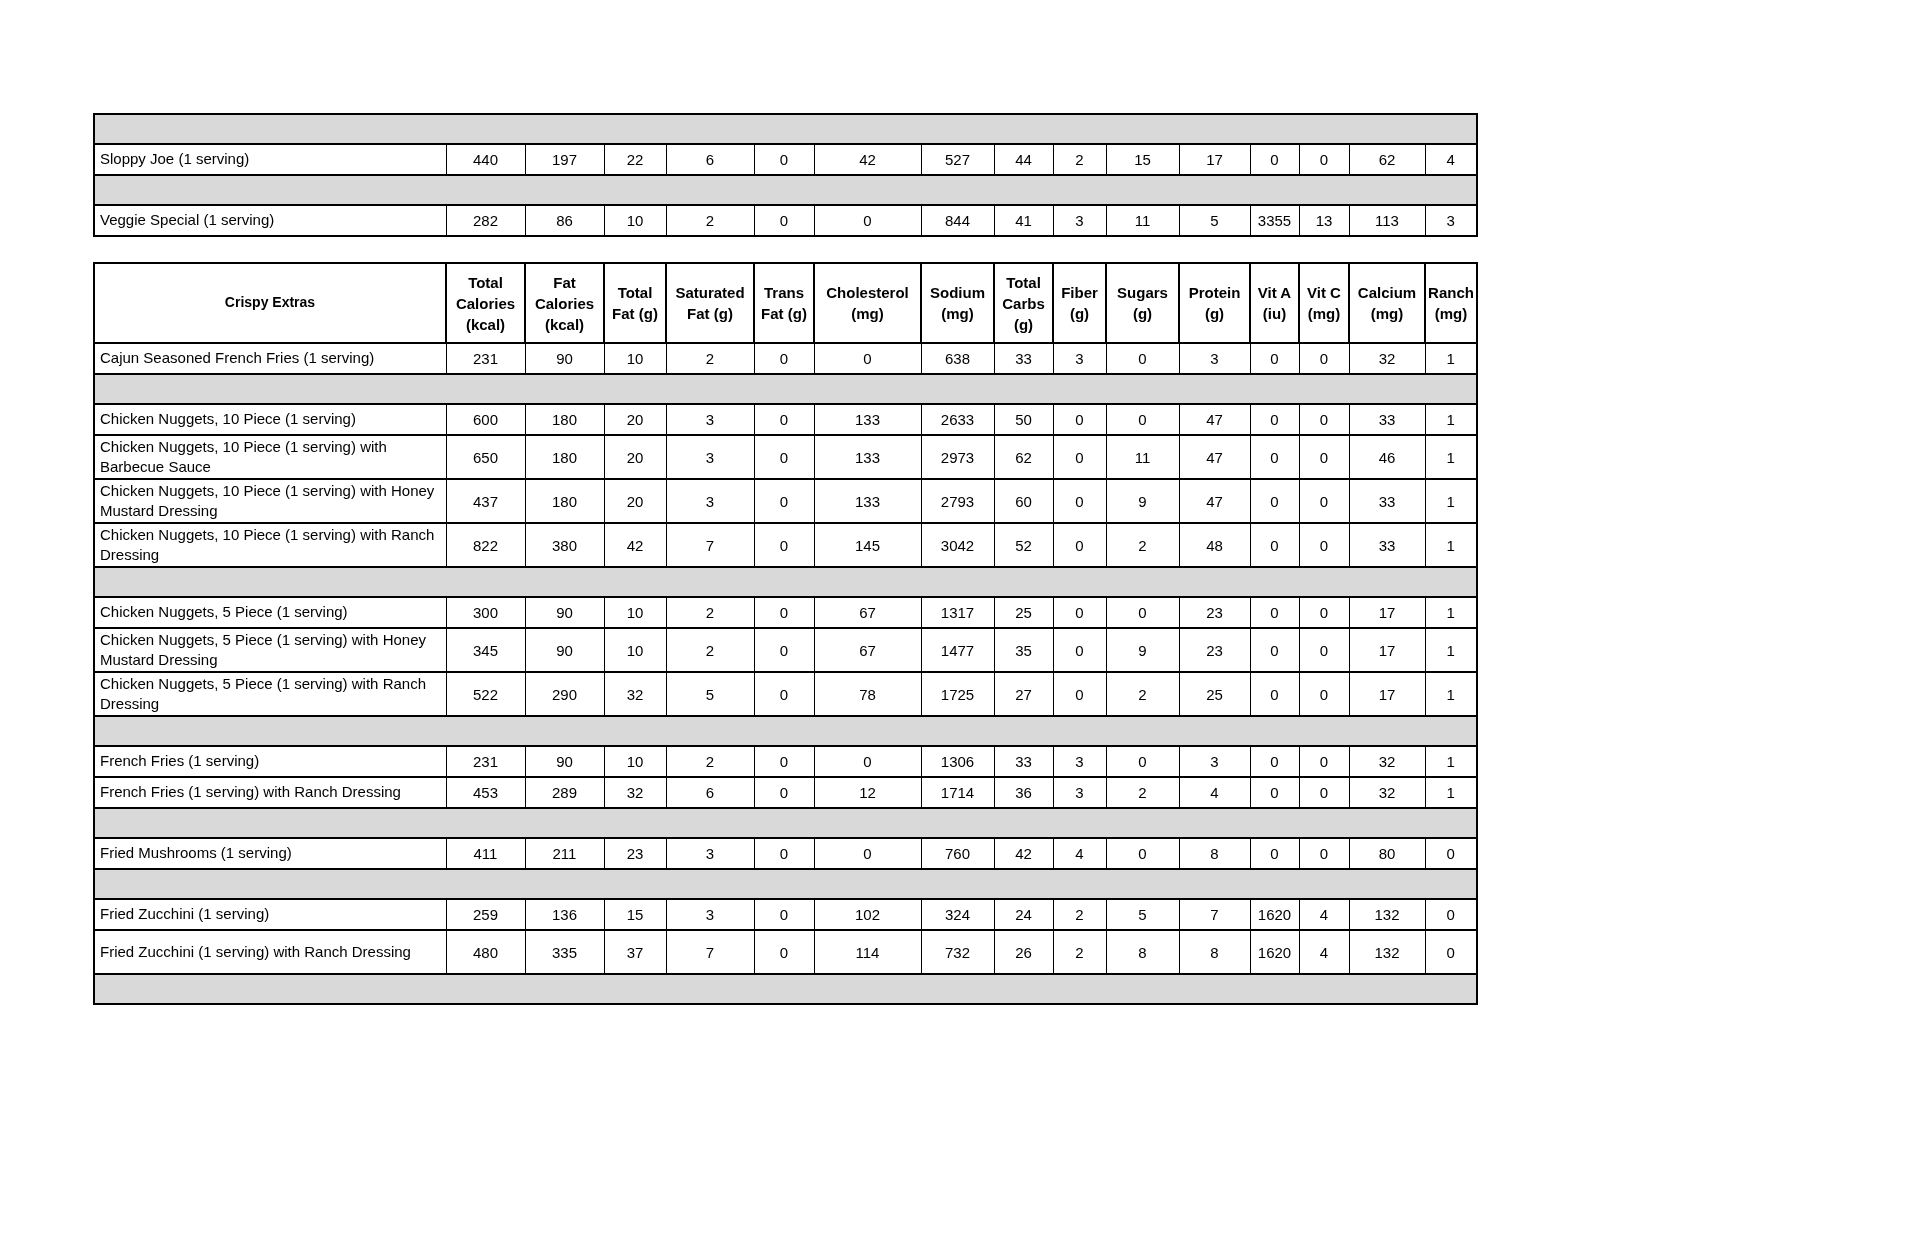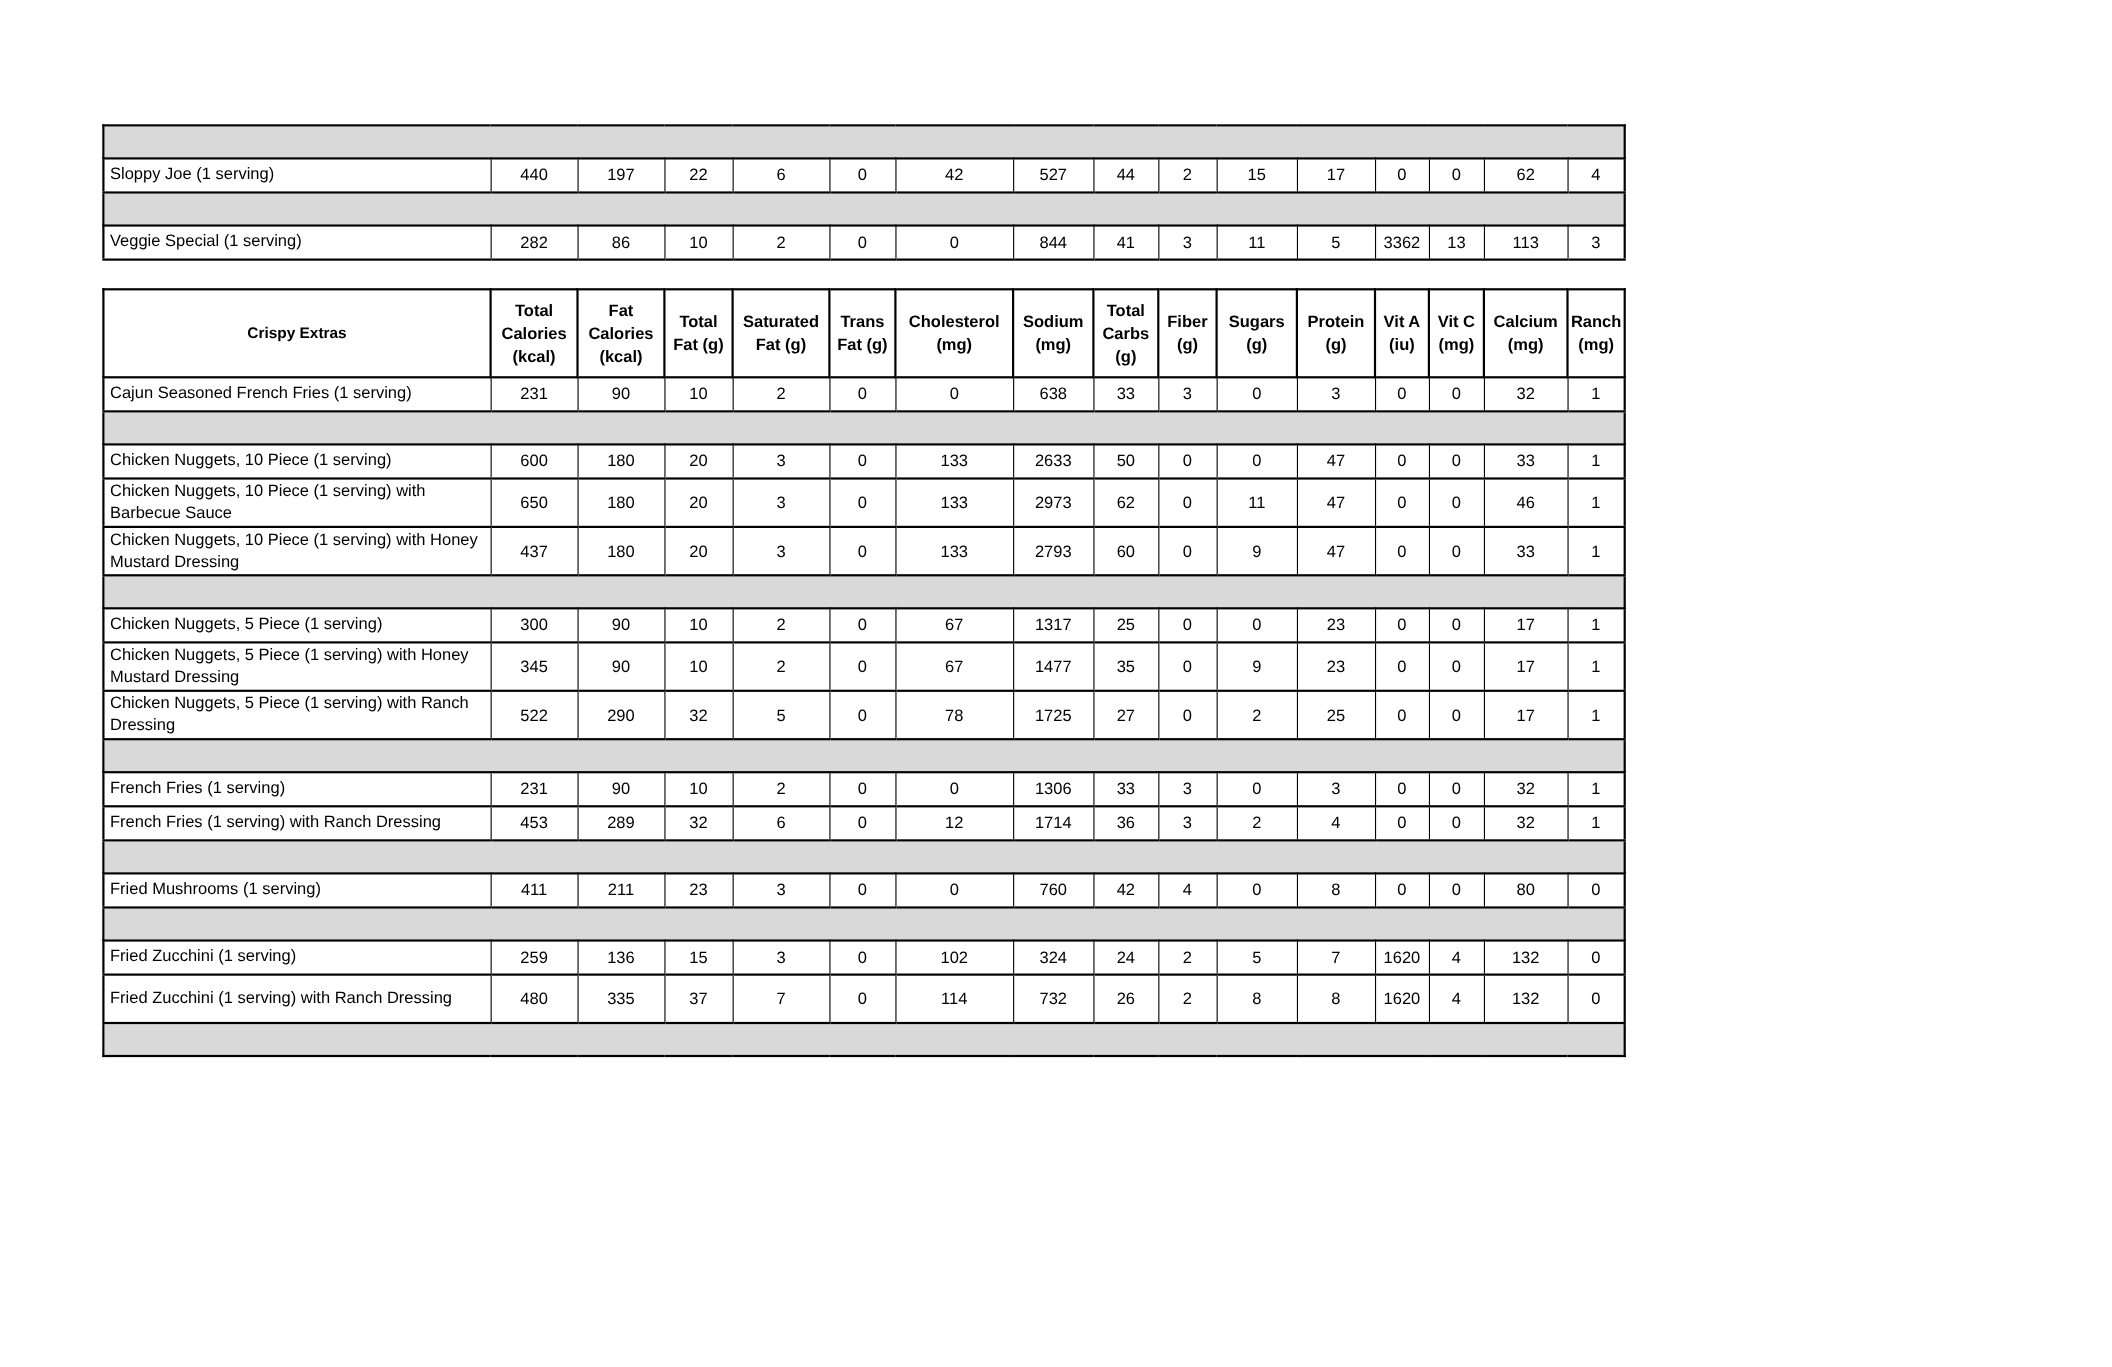--- a/index.html
+++ b/index.html
@@ -73,21 +73,21 @@
           <td class="num-cell">86</td>
           <td class="num-cell">10</td>
           <td class="num-cell">2</td>
           <td class="num-cell">0</td>
           <td class="num-cell">0</td>
           <td class="num-cell">844</td>
           <td class="num-cell">41</td>
           <td class="num-cell">3</td>
           <td class="num-cell">11</td>
           <td class="num-cell">5</td>
-          <td class="num-cell">3362</td>
+          <td class="num-cell">3355</td>
           <td class="num-cell">13</td>
           <td class="num-cell">113</td>
           <td class="num-cell">3</td>
         </tr>
       </tbody>
   </table>
 
   <table class="nutri main-table">
     <colgroup>
       <col style="width:352px">
@@ -196,20 +196,38 @@
           <td class="num-cell">2793</td>
           <td class="num-cell">60</td>
           <td class="num-cell">0</td>
           <td class="num-cell">9</td>
           <td class="num-cell">47</td>
           <td class="num-cell">0</td>
           <td class="num-cell">0</td>
           <td class="num-cell">33</td>
           <td class="num-cell">1</td>
         </tr>
+        <tr class="item-row tall">
+          <td class="name-cell">Chicken Nuggets, 10 Piece (1 serving) with Ranch Dressing</td>
+          <td class="num-cell">822</td>
+          <td class="num-cell">380</td>
+          <td class="num-cell">42</td>
+          <td class="num-cell">7</td>
+          <td class="num-cell">0</td>
+          <td class="num-cell">145</td>
+          <td class="num-cell">3042</td>
+          <td class="num-cell">52</td>
+          <td class="num-cell">0</td>
+          <td class="num-cell">2</td>
+          <td class="num-cell">48</td>
+          <td class="num-cell">0</td>
+          <td class="num-cell">0</td>
+          <td class="num-cell">33</td>
+          <td class="num-cell">1</td>
+        </tr>
         <tr class="spacer-row">
           <td colspan="16"></td>
         </tr>
         <tr class="item-row">
           <td class="name-cell">Chicken Nuggets, 5 Piece (1 serving)</td>
           <td class="num-cell">300</td>
           <td class="num-cell">90</td>
           <td class="num-cell">10</td>
           <td class="num-cell">2</td>
           <td class="num-cell">0</td>

